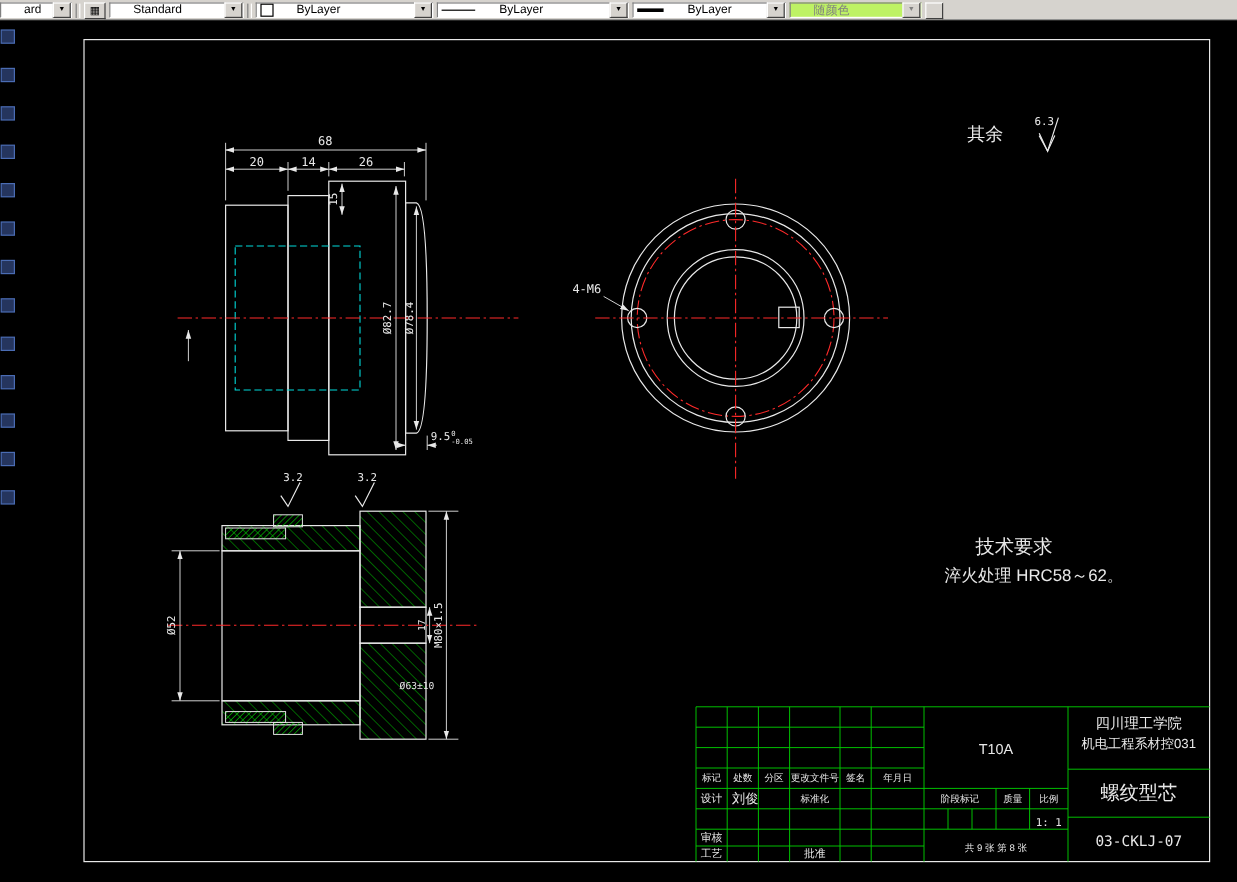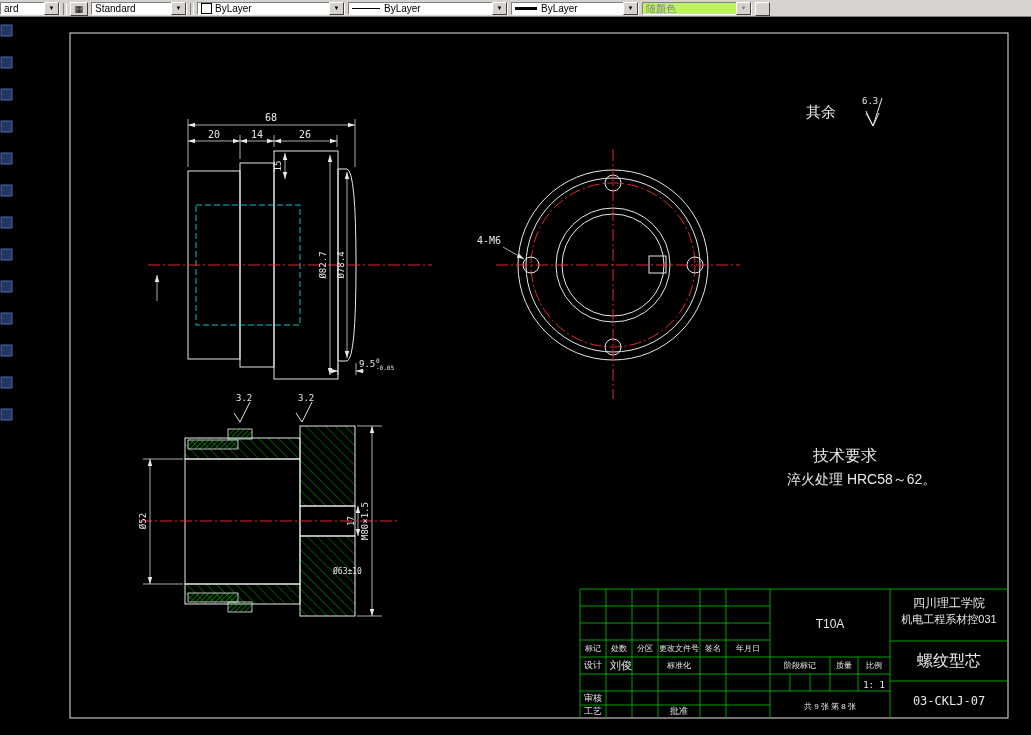--- a/index.html
+++ b/index.html
@@ -14,21 +14,21 @@
     display:flex;align-items:center;justify-content:center;color:#000;}
   .dd.disabled{background:#bef264;color:#808080;}
   .dd.disabled .arrow-btn{color:#808080;}
   .tb-btn{width:18px;height:14px;background:#d6d3ce;border:1px solid;
     border-color:#fff #404040 #404040 #fff;display:flex;align-items:center;justify-content:center;
     font-size:9px;color:#000;box-sizing:border-box;}
   .sep{width:2px;height:12px;border-left:1px solid #808080;border-right:1px solid #fff;}
   .swatch{width:9px;height:9px;background:#fff;border:1px solid #000;margin-right:3px;flex:none;}
   .lt-glyph{width:28px;border-top:1px solid #000;margin-right:4px;flex:none;}
   .lw-glyph{width:22px;border-top:3px solid #000;margin-right:4px;flex:none;}
-  .dd .val{white-space:nowrap;overflow:hidden;}
+  .dd .val{white-space:nowrap;overflow:hidden;margin-left:16px;}
   
   .canvas{position:relative;width:1031px;height:719px;background:#000;}
   svg{display:block;}
   .w{stroke:#e8e8e8;fill:none;stroke-width:1;}
   .dim{stroke:#d8d8d8;fill:none;stroke-width:0.8;}
   .red{stroke:#ff2a2a;fill:none;stroke-width:0.9;stroke-dasharray:12 3 2 3;}
   .cyan{stroke:#00dcdc;fill:none;stroke-width:0.9;stroke-dasharray:6 3;}
   .grn{stroke:#00c800;fill:none;stroke-width:0.8;}
   text{fill:#e8e8e8;font-family:"DejaVu Sans Mono",monospace;}
   .cjk{font-family:"Liberation Sans",sans-serif;}
@@ -38,21 +38,21 @@
 
 <div class="toolbar">
   <div class="dd" style="width:60px">
     <span class="val">ard</span>
     <span class="arrow-btn">▼</span>
   </div>
   <div class="sep"></div>
   <button class="tb-btn">
     <span>▦</span>
   </button>
-  <div class="dd" style="width:96px">
+  <div class="dd" style="width:112px">
     <span class="val">Standard</span>
     <span class="arrow-btn">▼</span>
   </div>
   <div class="sep"></div>
   <div class="dd" style="width:148px">
     <span class="swatch"></span>
     <span class="val">ByLayer</span>
     <span class="arrow-btn">▼</span>
   </div>
   <div class="dd" style="width:160px">

